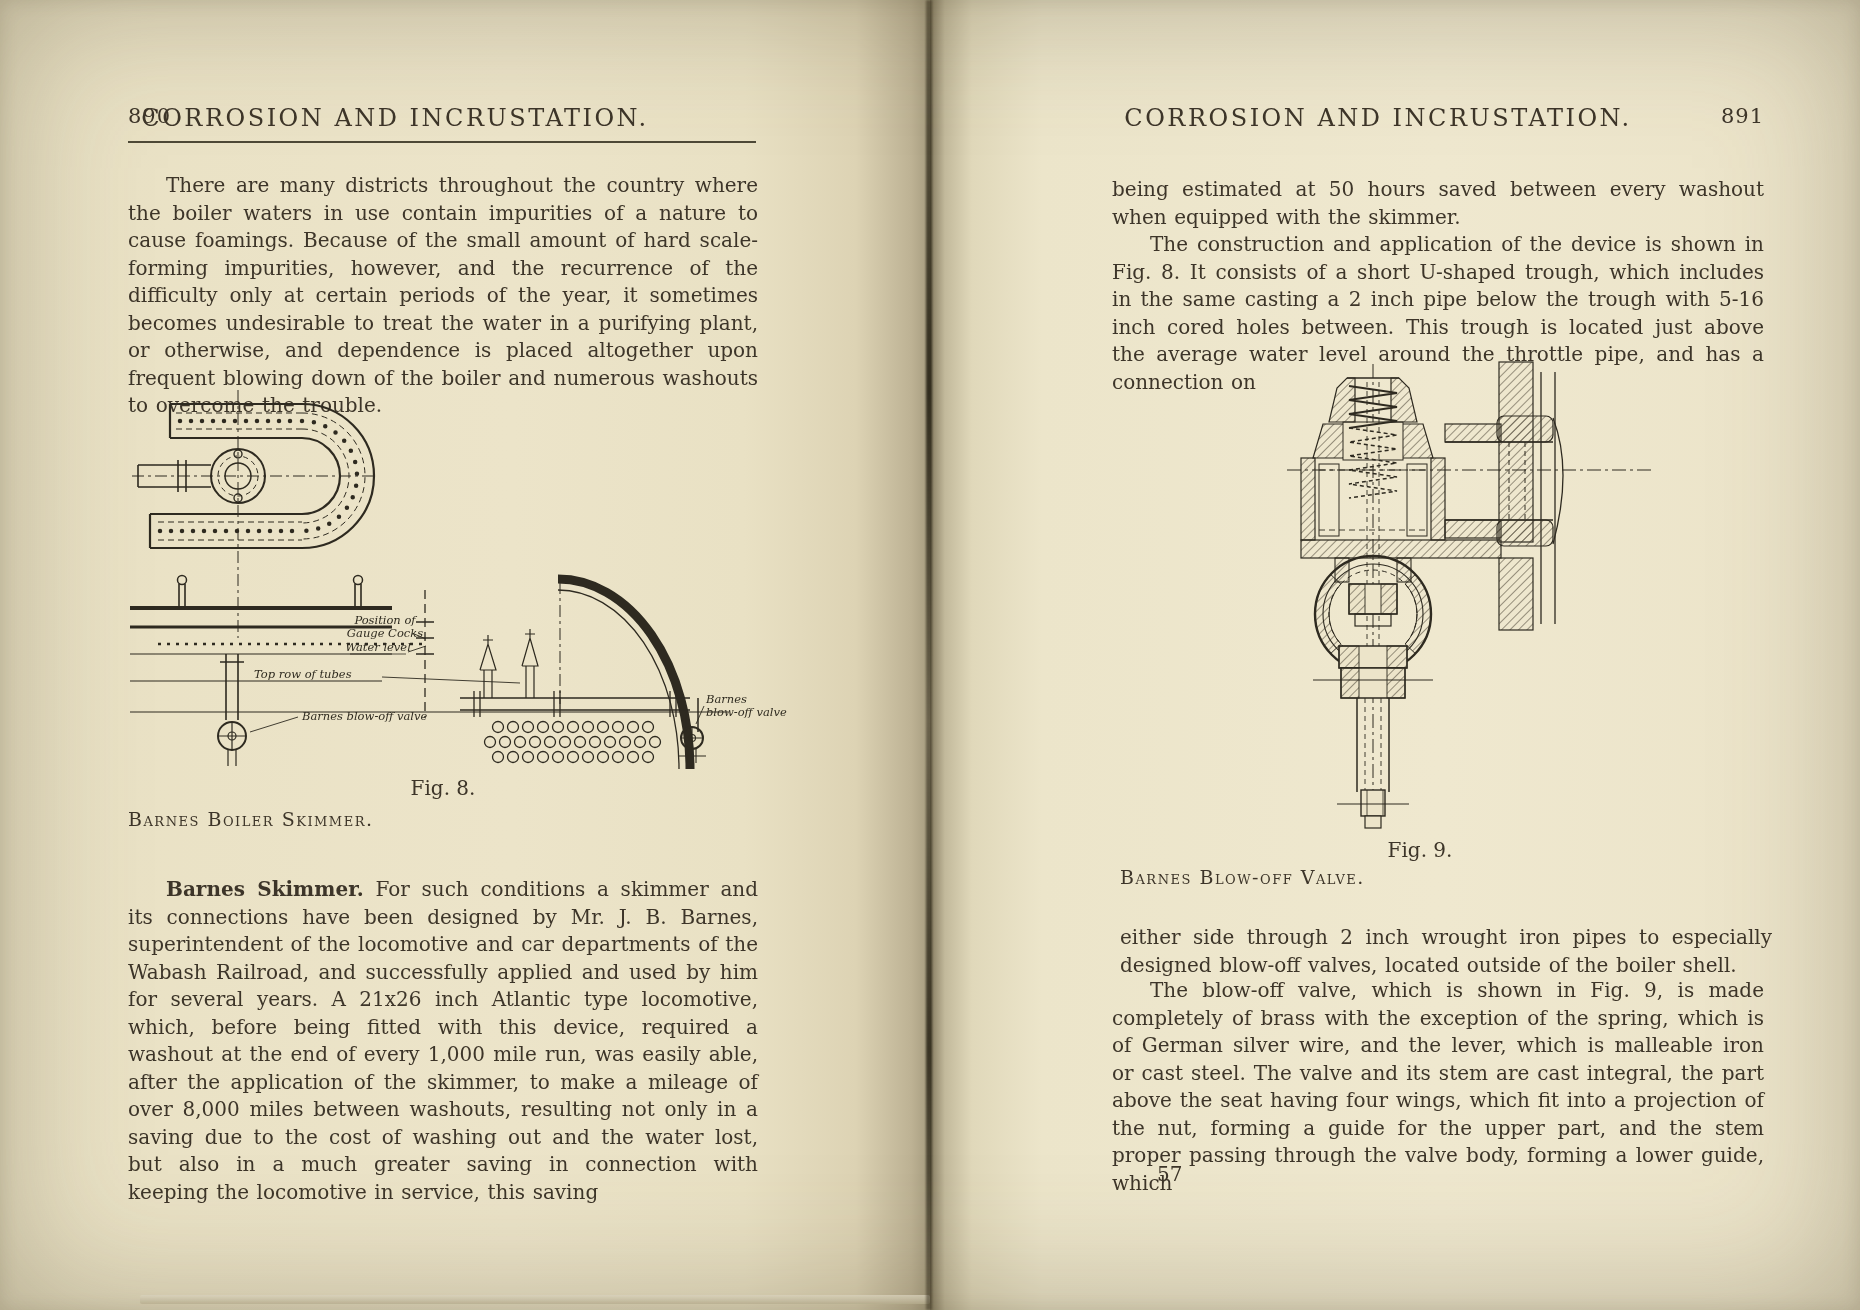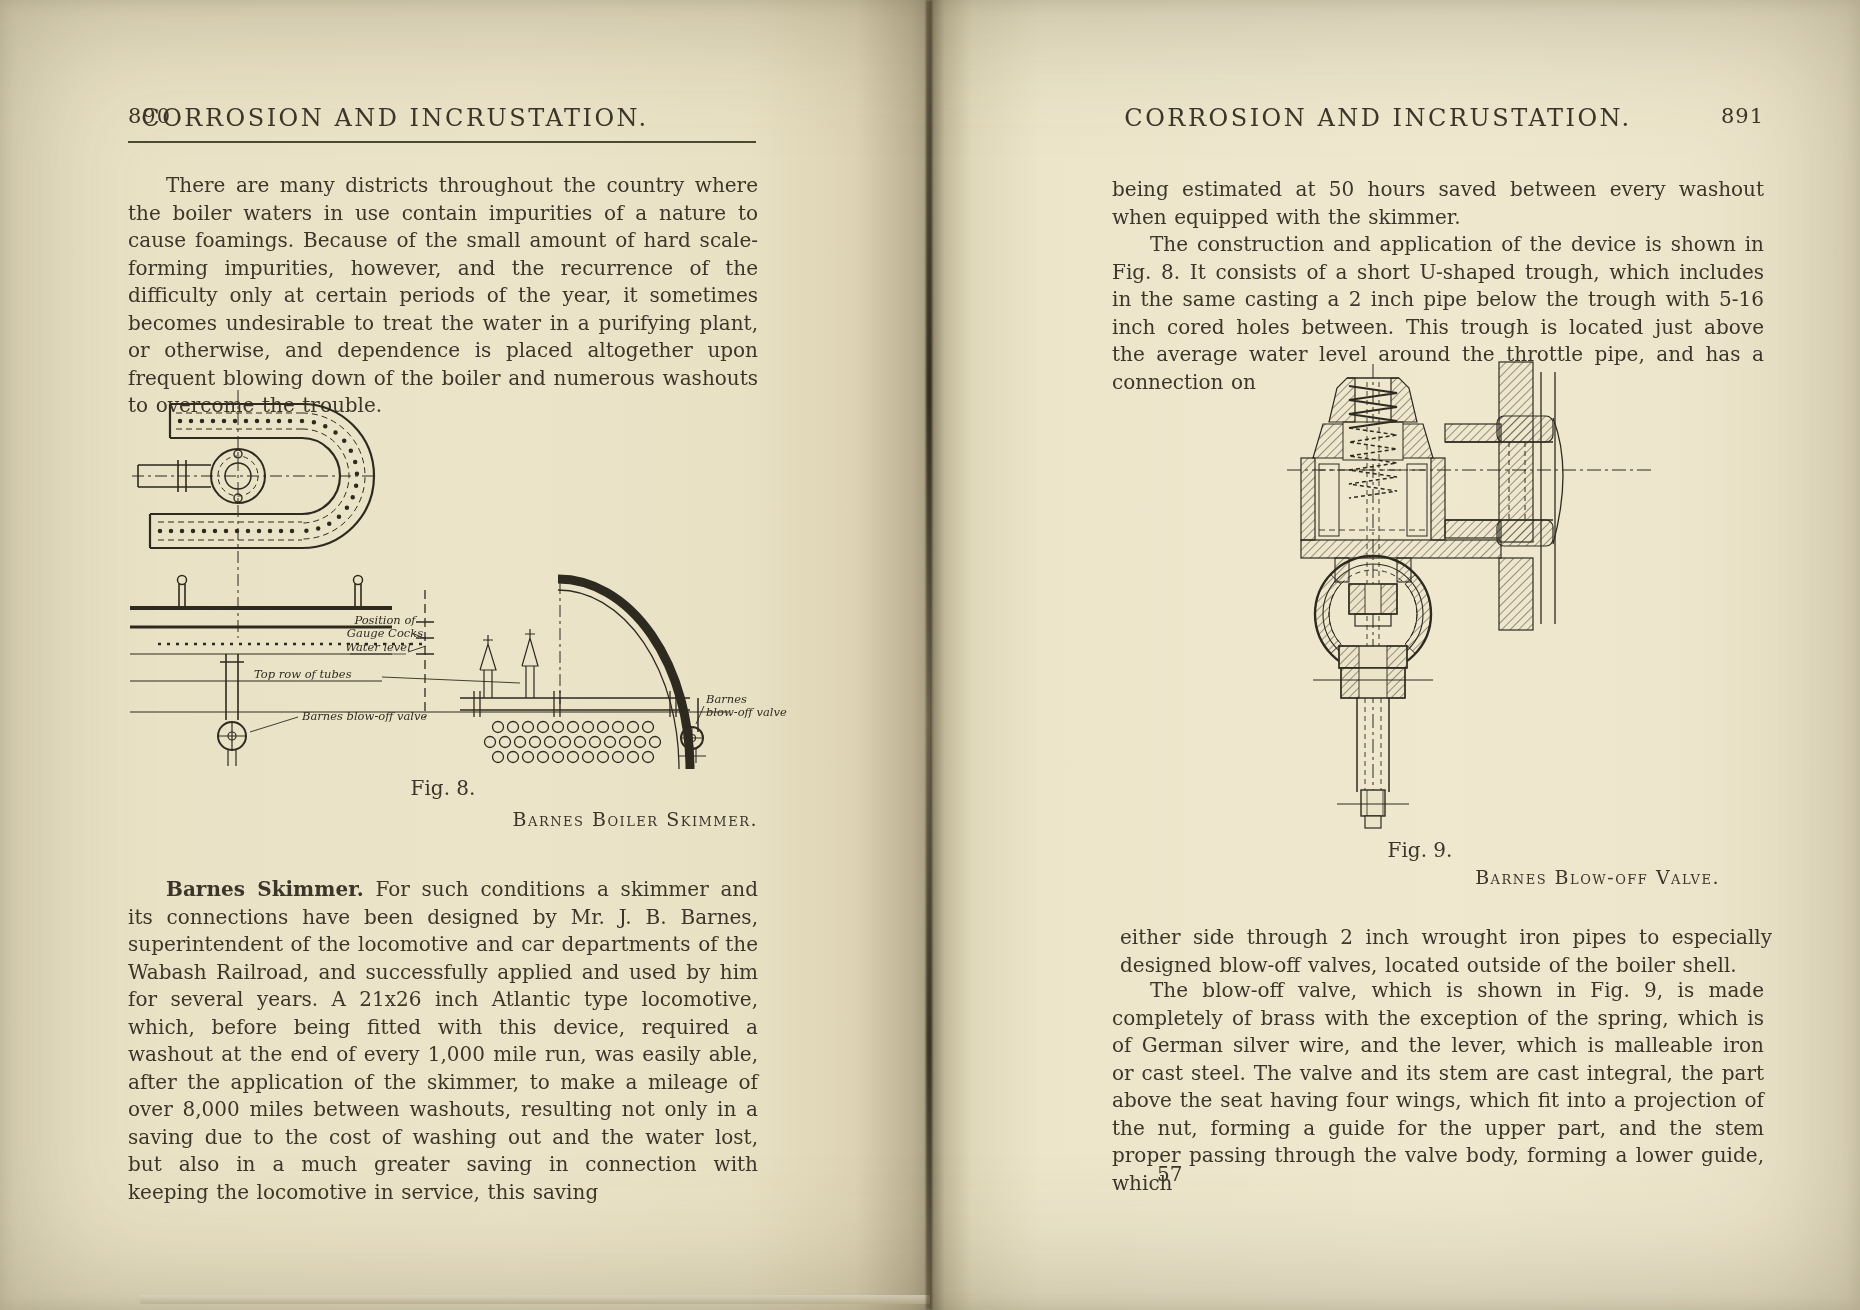--- a/index.html
+++ b/index.html
@@ -28,21 +28,21 @@
   .header { position:absolute; height:30px; }
   .hdr-num { position:absolute; top:0; font-size:21px; letter-spacing:1px; }
   .hdr-title { position:absolute; top:0; width:100%; text-align:center; font-size:24px; letter-spacing:2.5px; }
   .hdr-rule { position:absolute; height:2px; background:#4e4937; }
 
   .para { position:absolute; font-size:20px; line-height:27.5px; text-align:justify; word-spacing:.06em; }
   .indent { text-indent:38px; }
   .lead-bold { font-weight:bold; }
 
   .fig-caption { position:absolute; text-align:center; font-size:20px; }
-  .fig-caption-title { position:absolute; text-align:right; font-size:19px; font-variant:small-caps; letter-spacing:1.5px; }
+  .fig-caption-title { position:absolute; text-align:left; font-size:19px; font-variant:small-caps; letter-spacing:1.5px; }
 
   .signature { position:absolute; font-size:20px;margin-top:26px; }
 
   svg { position:absolute; overflow:visible; }
   svg .ln  { stroke:#2e2a20; fill:none; }
   svg .fig-label { font:italic 11.5px "DejaVu Serif",serif; fill:#2f2b20; }
   svg .paperfill { fill:#ece4c9; }
 </style>
 </head>
 <body>

